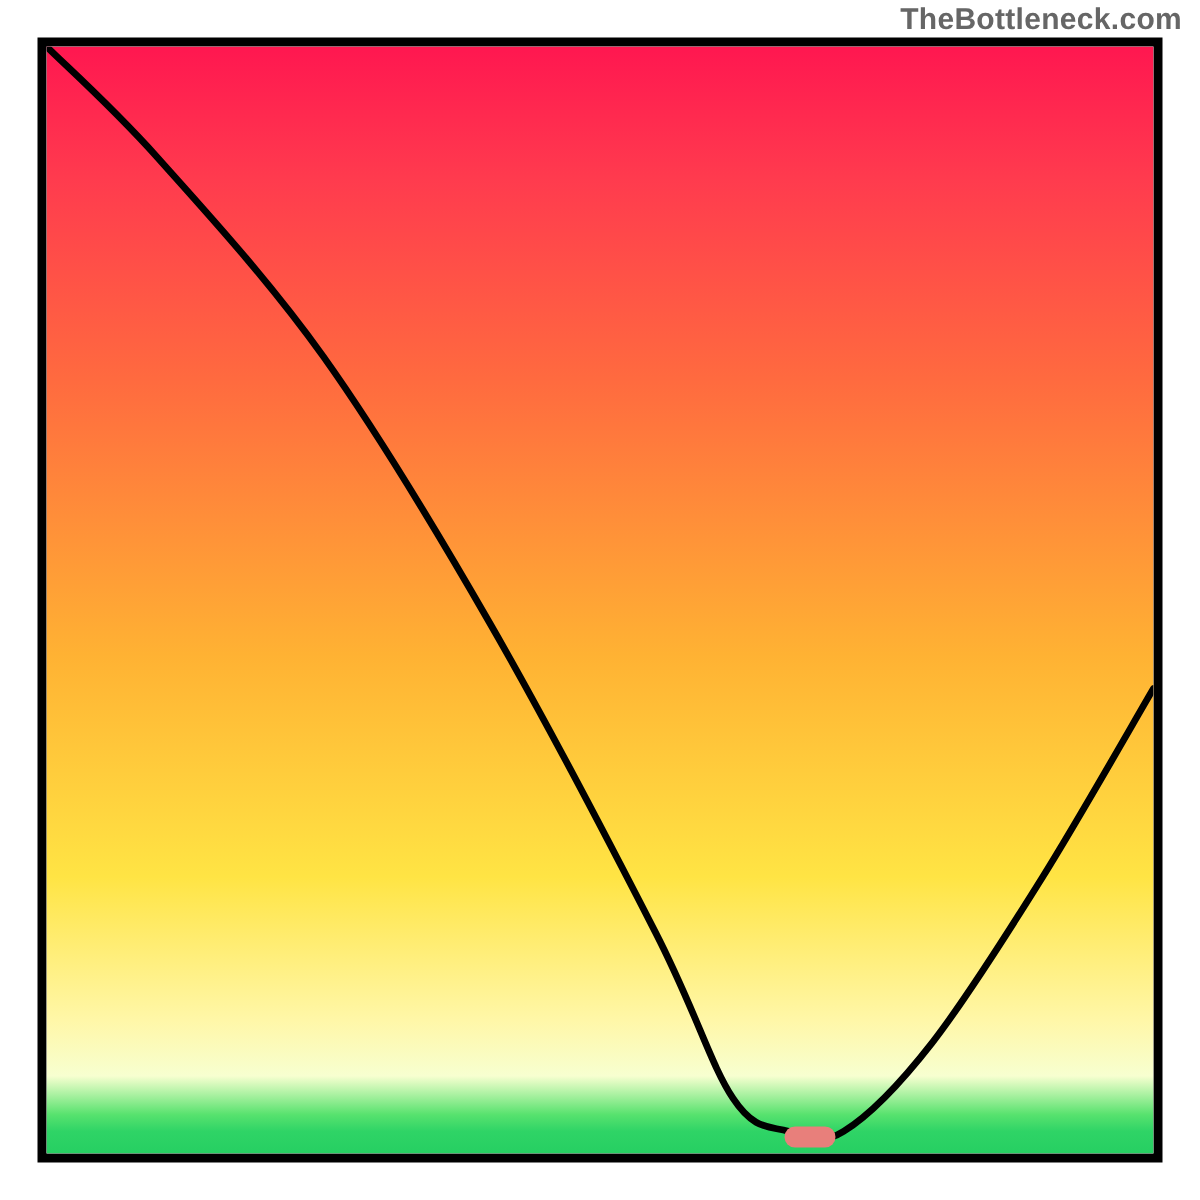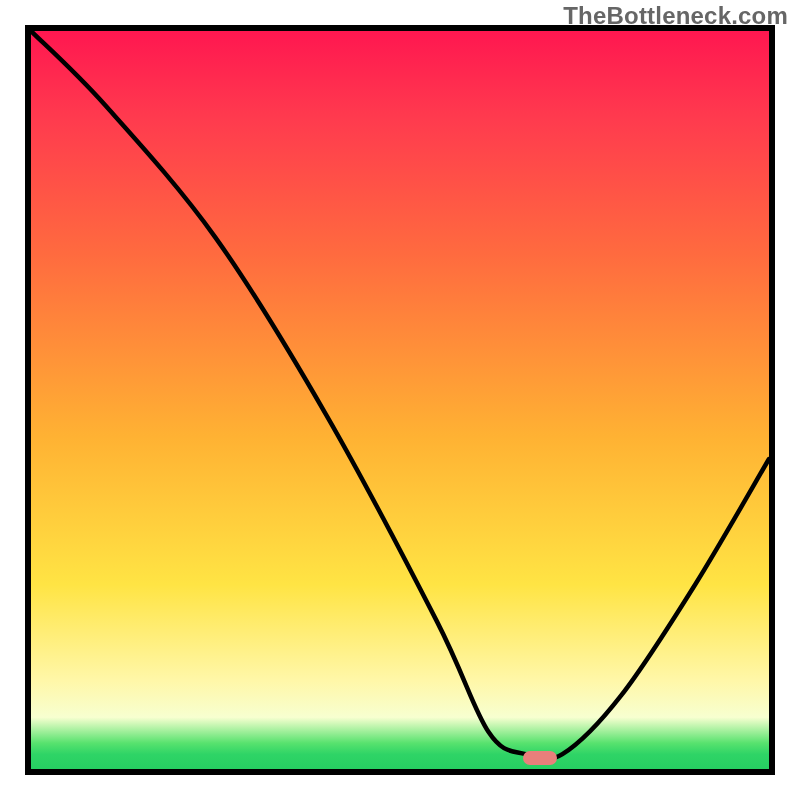--- a/index.html
+++ b/index.html
@@ -12,21 +12,21 @@
   }
   .stage {
     position: relative;
     width: 800px;
     height: 800px;
   }
   .watermark {
     position: absolute;
     top: 2px;
     right: 12px;
-    font-size: 24px;
+    font-size: 20px;
     font-weight: bold;
     color: #666;
     letter-spacing: 0.2px;
   }
   .frame {
     position: absolute;
     left: 25px;
     top: 25px;
     width: 750px;
     height: 750px;

